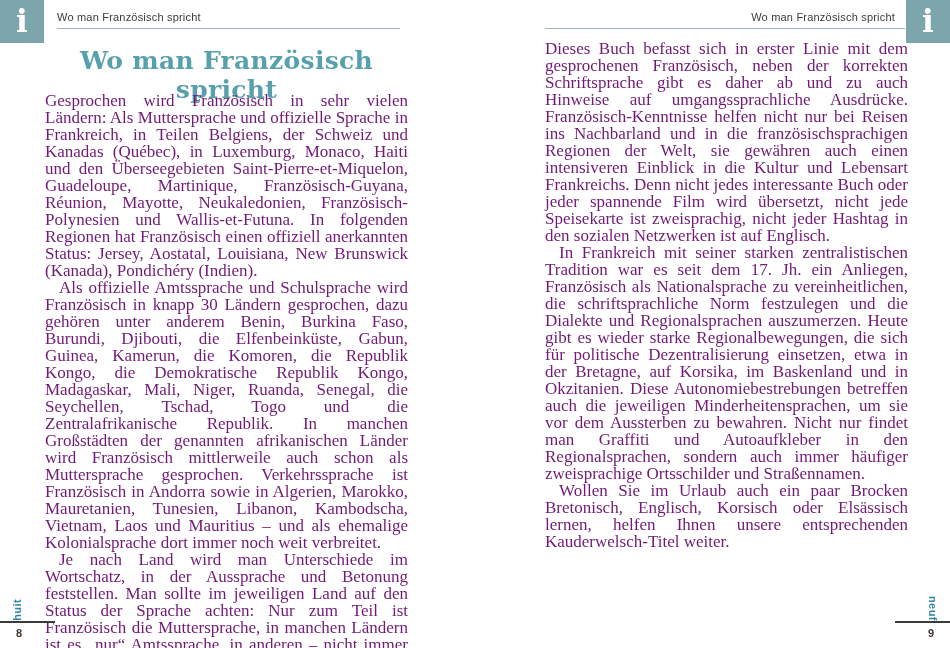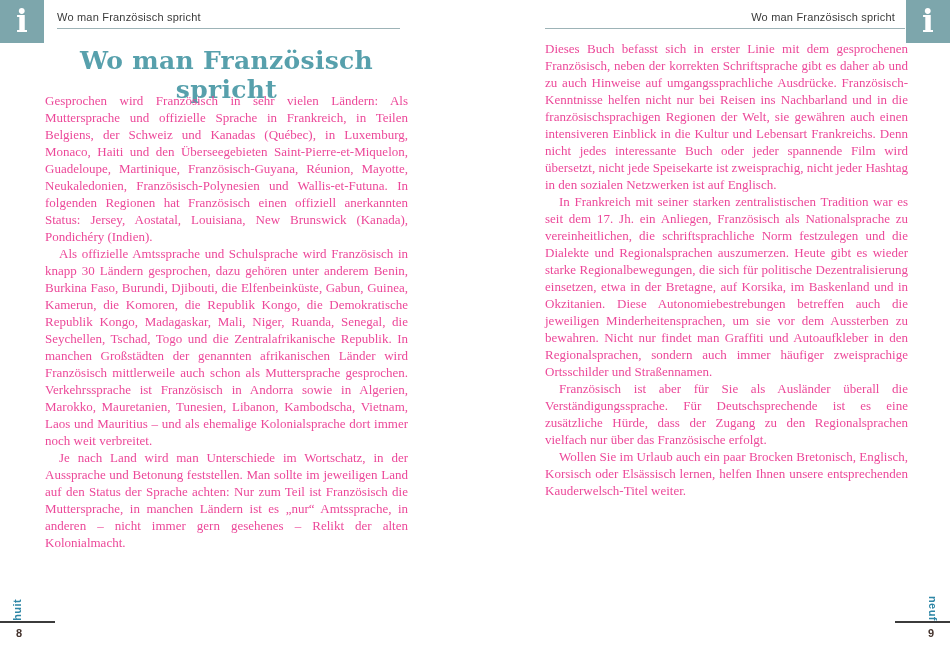--- a/index.html
+++ b/index.html
@@ -44,21 +44,21 @@
     position:absolute;top:46px;left:45px;width:363px;margin:0;
     text-align:center;
     font-family:"DejaVu Serif", serif;
     font-weight:bold;font-size:25px;letter-spacing:0.3px;
     color:#57a0ac;
   }
 
   
   .bodytext{
     position:absolute;width:363px;
-    font-size:13px;line-height:17px;color:#ec4899;
+    font-size:17px;line-height:17px;color:#701a75;
     text-align:justify;
   }
   .page.left  .bodytext{left:45px;top:92px;}
   .page.right .bodytext{left:70px;top:40px;}
   .bodytext p{margin:0;}
   .bodytext p.indent{text-indent:14px;}
   .bodytext b{font-weight:normal;}
 
   
   .margin-word{
@@ -105,21 +105,20 @@
 
   <section class="page right">
     <div class="itab">
       <span>i</span>
     </div>
     <div class="runhead">Wo man Französisch spricht</div>
     <div class="headrule"></div>
     <div class="bodytext">
         <p><span>Dieses Buch befasst sich in erster Linie mit dem gesprochenen Französisch, neben der korrekten Schriftsprache gibt es daher ab und zu auch Hinweise auf umgangssprachliche Ausdrücke. Französisch-Kenntnisse helfen nicht nur bei Reisen ins Nachbarland und in die französischsprachigen Regionen der Welt, sie gewähren auch einen intensiveren Einblick in die Kultur und Lebensart Frankreichs. Denn nicht jedes interessante Buch oder jeder spannende Film wird übersetzt, nicht jede Speisekarte ist zweisprachig, nicht jeder Hashtag in den sozialen Netzwerken ist auf Englisch.</span></p>
         <p class="indent"><span>In Frankreich mit seiner starken zentralistischen Tradition war es seit dem 17. Jh. ein Anliegen, Französisch als Nationalsprache zu vereinheitlichen, die schriftsprachliche Norm festzulegen und die Dialekte und Regionalsprachen auszumerzen. Heute gibt es wieder starke Regionalbewegungen, die sich für politische Dezentralisierung einsetzen, etwa in der Bretagne, auf Korsika, im Baskenland und in Okzitanien. Diese Autonomiebestrebungen betreffen auch die jeweiligen Minderheitensprachen, um sie vor dem Aussterben zu bewahren. Nicht nur findet man Graffiti und Autoaufkleber in den Regionalsprachen, sondern auch immer häufiger zweisprachige Ortsschilder und Straßennamen.</span></p>
-        <p class="indent"><span>Französisch ist aber für Sie als Ausländer überall die Verständigungssprache. Für Deutschsprechende ist es eine zusätzliche Hürde, dass der Zugang zu den Regionalsprachen vielfach nur über das Französische erfolgt.</span></p>
         <p class="indent"><span>Wollen Sie im Urlaub auch ein paar Brocken Bretonisch, Englisch, Korsisch oder Elsässisch lernen, helfen Ihnen unsere entsprechenden Kauderwelsch-Titel weiter.</span></p>
       </div>
     <div class="margin-word">neuf</div>
     <div class="footrule"></div>
     <div class="pagenum">9</div>
   </section>
 
 </div>
 
 </body></html>

